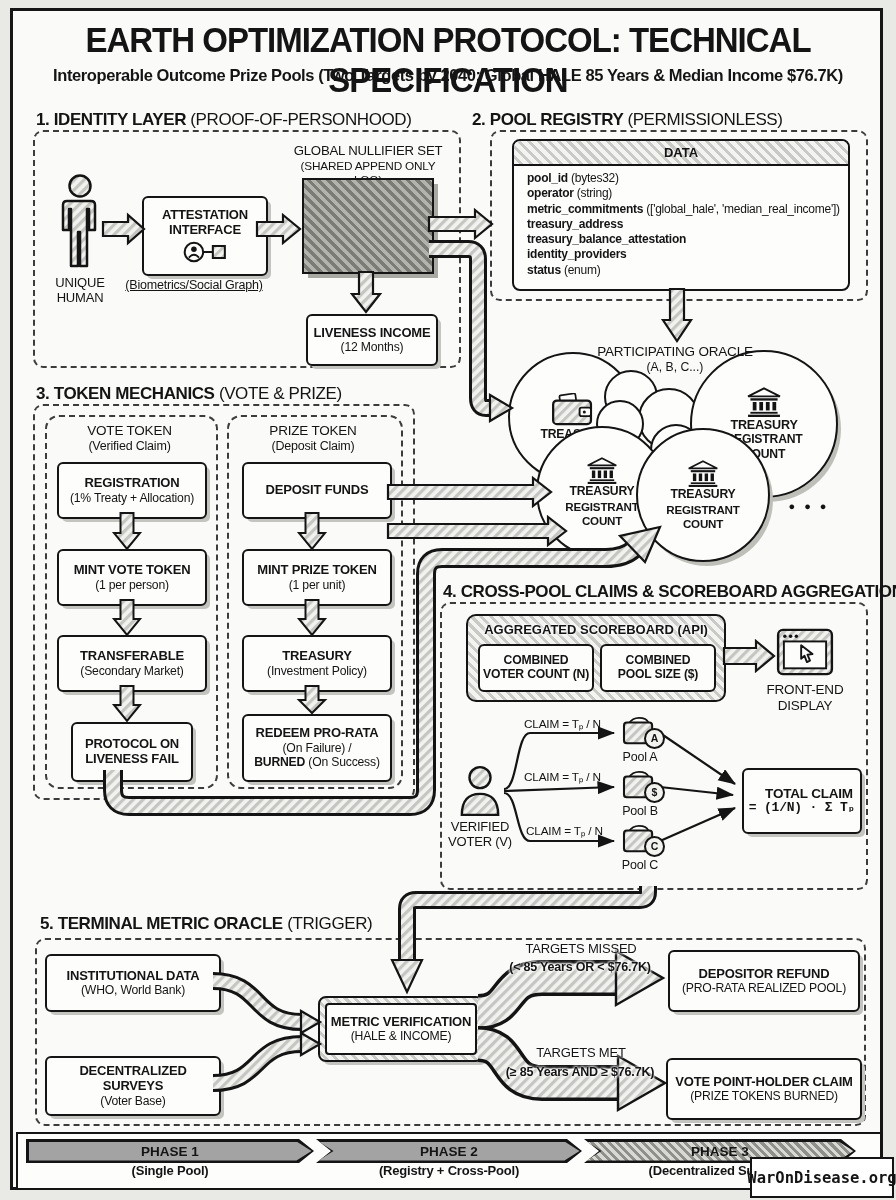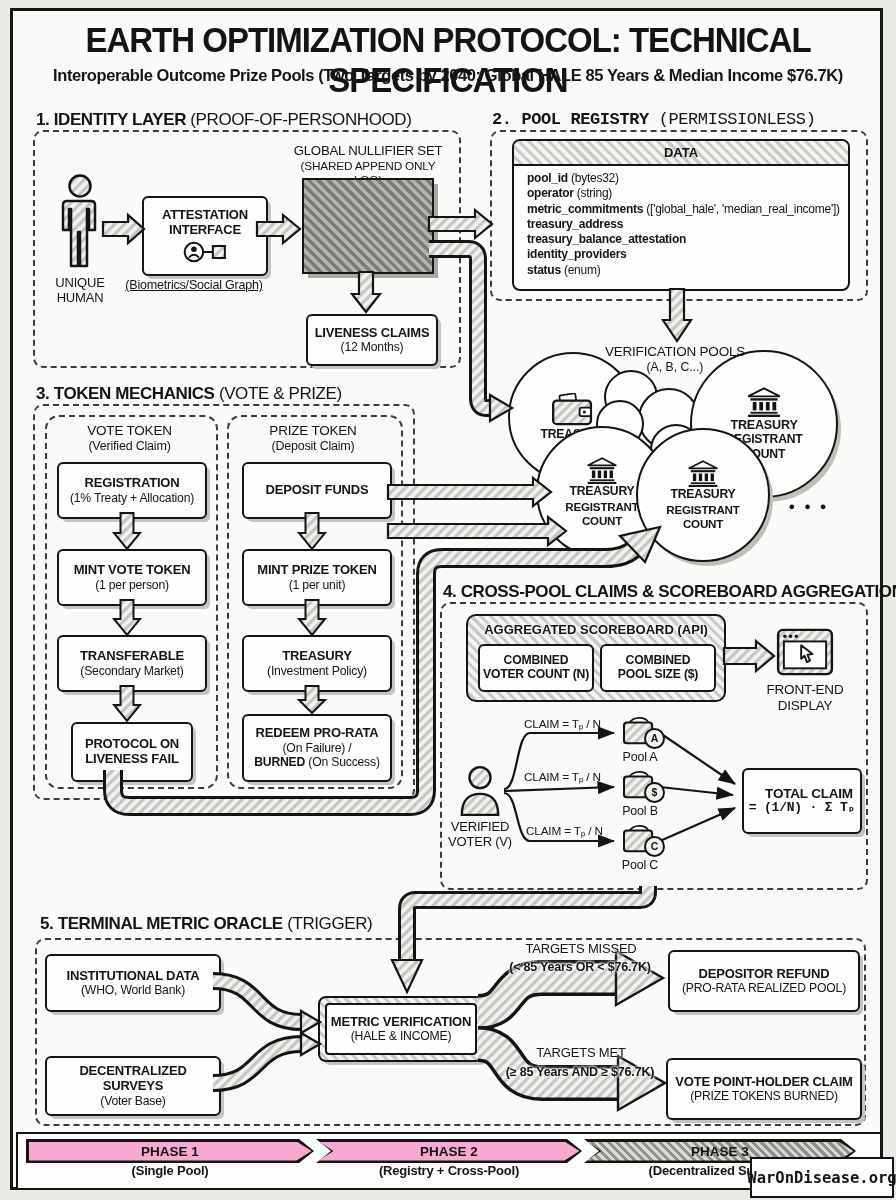--- a/index.html
+++ b/index.html
@@ -19,21 +19,21 @@
   .caption{font-size:12.5px;text-align:center;z-index:3;letter-spacing:-0.2px;}
   .lblB{font-weight:normal;font-size:13px;text-align:center;line-height:1.15;z-index:45;letter-spacing:-0.2px;}
   .circle{position:absolute;background:#fdfdfc;border:2.5px solid #141414;border-radius:50%;box-shadow:4px 5px 0 -1px #bfbfba;display:flex;flex-direction:column;align-items:center;justify-content:center;text-align:center;gap:1px;}
   .ctext{font-weight:bold;font-size:12.2px;line-height:1.12;letter-spacing:-0.2px;}
   .frow{white-space:nowrap;font-size:12px;line-height:15.3px;letter-spacing:-0.25px;}
   .fname{font-weight:bold;}
   .connectors{position:absolute;left:0;top:0;z-index:40;pointer-events:none;}
   .halo{text-shadow:0 0 3px #fff,0 0 3px #fff,0 0 4px #fff;}
   .chev{position:absolute;top:1139px;height:24px;z-index:4;}
   .cbg{position:absolute;inset:0;background:#141414;}
-  .cfg{position:absolute;inset:2.5px;background:#f9a8d4;display:flex;align-items:center;justify-content:center;font-weight:bold;font-size:13.5px;}
+  .cfg{position:absolute;inset:2.5px;background:#a3a3a3;display:flex;align-items:center;justify-content:center;font-weight:bold;font-size:13.5px;}
   .cp1{clip-path:polygon(0 0,calc(100% - 15px) 0,100% 50%,calc(100% - 15px) 100%,0 100%);}
   .cp2{clip-path:polygon(0 0,calc(100% - 15px) 0,100% 50%,calc(100% - 15px) 100%,0 100%,15px 50%);}
   .pcap{position:absolute;top:1163px;text-align:center;font-weight:600;font-size:13px;z-index:4;letter-spacing:-0.2px;}
   .badge{position:absolute;width:17px;height:17px;border:2px solid #141414;border-radius:50%;background:#f2f2ef;font-size:10.5px;font-weight:bold;text-align:center;line-height:16px;z-index:46;}
   .wm{position:absolute;left:750px;top:1157px;width:140px;height:37px;background:#ffffff;border:2.5px solid #141414;display:flex;align-items:center;justify-content:center;font-family:"DejaVu Sans Mono",monospace;font-size:15.5px;font-weight:600;z-index:90;}
 </style>
 </head>
 <body>
 
 <div class="page">
@@ -68,43 +68,43 @@
       <rect x="32.5" y="6.5" width="13" height="13" fill="url(#ph)" stroke="#141414" stroke-width="2.2"></rect>
     </svg>
   </div>
   <div class="abs caption" style="left:108px;top:278px;width:172px;text-decoration:underline;">(Biometrics/Social Graph)</div>
 
   <div class="abs lblB" style="left:286px;top:143px;width:164px;font-size:13.2px;">GLOBAL NULLIFIER SET</div>
   <div class="abs caption" style="left:286px;top:159px;width:164px;font-size:11.8px;">(SHARED APPEND ONLY LOG)</div>
   <div class="abs hatchD" style="left:302px;top:178px;width:128px;height:92px;border:2.5px solid #141414;box-shadow:5px 5px 0 -1px #a9a9a4;z-index:3;"></div>
 
   <div class="abs box" style="left:306px;top:314px;width:122px;height:44px;">
-    <div class="l1">LIVENESS CLAIMS</div>
+    <div class="l1">LIVENESS INCOME</div>
     <div class="l2">(12 Months)</div>
   </div>
 
-  <div class="abs sechead" style="left:492px;top:110px;font-family:Liberation Mono, monospace;">
+  <div class="abs sechead" style="left:472px;top:110px;">
     <span>2. POOL REGISTRY</span>
     <span class="norm">(PERMISSIONLESS)</span>
   </div>
   <div class="abs dashed" style="left:490px;top:130px;width:374px;height:167px;"></div>
   <div class="abs" style="left:512px;top:139px;width:334px;height:148px;background:#fdfdfc;border:2.5px solid #141414;border-radius:8px;z-index:3;overflow:hidden;">
     <div class="hatch" style="height:23px;border-bottom:2px solid #141414;display:flex;align-items:center;justify-content:center;font-weight:bold;font-size:13px;">DATA</div>
     <div style="padding:5px 0 0 13px;">
       <div class="frow"><span class="fname">pool_id</span><span> (bytes32)</span></div>
       <div class="frow"><span class="fname">operator</span><span> (string)</span></div>
       <div class="frow"><span class="fname">metric_commitments</span><span> (['global_hale', 'median_real_income'])</span></div>
       <div class="frow"><span class="fname">treasury_address</span><span></span></div>
       <div class="frow"><span class="fname">treasury_balance_attestation</span><span></span></div>
       <div class="frow"><span class="fname">identity_providers</span><span></span></div>
       <div class="frow"><span class="fname">status</span><span> (enum)</span></div>
     </div>
   </div>
 
-  <div class="abs lblB" style="left:565px;top:344px;width:220px;font-size:13.5px;">VERIFICATION POOLS</div>
+  <div class="abs lblB" style="left:565px;top:344px;width:220px;font-size:13.5px;">PARTICIPATING ORACLE</div>
   <div class="abs" style="left:565px;top:360px;width:220px;text-align:center;font-size:12.2px;z-index:45;">(A, B, C...)</div>
 
   <div class="circle" style="left:508px;top:352px;width:126px;height:126px;z-index:10;">
     <svg width="44" height="34" viewBox="0 0 46 36">
       <rect x="9" y="1.5" width="17" height="8" rx="1.5" transform="rotate(-8 17 6)" fill="#fdfdfc" stroke="#141414" stroke-width="1.8"></rect>
       <rect x="2" y="8" width="40" height="25" rx="4" fill="url(#ph)" stroke="#141414" stroke-width="2.4"></rect>
       <rect x="30" y="15.5" width="12" height="9" rx="2" fill="#fdfdfc" stroke="#141414" stroke-width="2"></rect>
       <circle cx="35" cy="20" r="1.6" fill="#141414"></circle>
     </svg>
     <div class="ctext">TREASURY</div>

